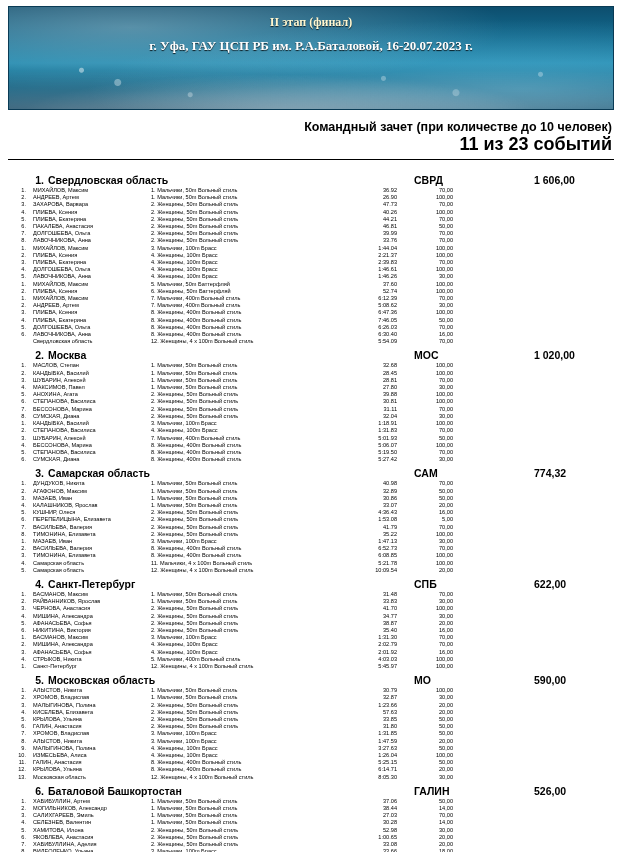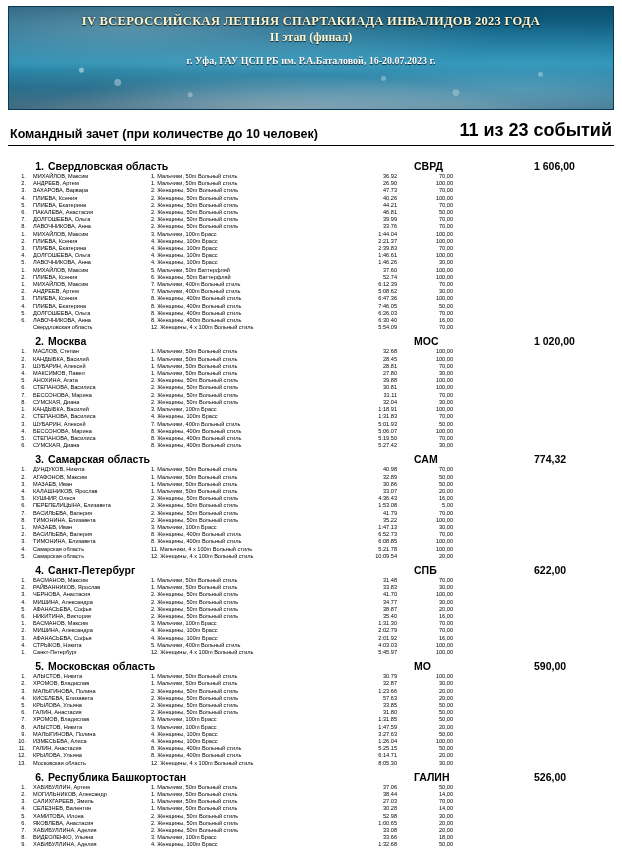--- a/index.html
+++ b/index.html
@@ -56,31 +56,32 @@
     line-height:16px;
   }
   .b-line3{
     font-family:"Liberation Serif", serif;
     font-weight:bold;font-size:14.5px;color:#ffffff;
     text-shadow:0 1px 2px rgba(0,0,0,.85);
     line-height:22px;margin-top:2px;
   }
   .b-line4{
     font-family:"Liberation Serif", serif;
-    font-weight:bold;font-size:10px;color:#ffffff;
+    font-weight:bold;font-size:13px;color:#ffffff;
     text-shadow:0 1px 1px rgba(0,0,0,.8);
     line-height:14px;margin-top:9px;
   }
 
   
   .titlebar{
     margin:0 8px;
     border-bottom:1px solid #000;
     display:flex;justify-content:space-between;align-items:flex-end;
     padding:10px 2px 4px 2px;
+    flex-direction:column;
   }
   .titlebar .t-left{font-size:12.5px;font-weight:bold;}
   .titlebar .t-right{font-size:18px;font-weight:bold;}
 
   
   .content{padding:10px 8px 0 8px;}
   .group-head{font-size:9.5px;margin:2px 0 4px 22px;}
 
   .team{margin-top:4px;}
   .team-row{
@@ -111,21 +112,20 @@
 </style>
 </head>
 <body>
 
 <div class="page">
 
   <div class="banner">
     <div class="bubbles"></div>
     <div class="wave"></div>
     <div class="txt">
-      <div class="b-line1">IV ВСЕРОССИЙСКАЯ ЛЕТНЯЯ СПАРТАКИАДА ИНВАЛИДОВ 2023 ГОДА</div>
       <div class="b-line2">II этап (финал)</div>
       <div class="b-line4">г. Уфа, ГАУ ЦСП РБ им. Р.А.Баталовой, 16-20.07.2023 г.</div>
     </div>
   </div>
 
   <div class="titlebar">
     <div class="t-left">Командный зачет (при количестве до 10 человек)</div>
     <div class="t-right">11 из 23 событий</div>
   </div>
 
@@ -776,21 +776,21 @@
                 <td class="c-res">8:05.30</td>
                 <td class="c-pts">30,00</td>
                 <td class="c-tail"></td>
               </tr>
             </tbody>
           </table>
         </div>
         <div class="team">
           <div class="team-row">
             <div class="tnum">6.</div>
-            <div class="tname">Республика Башкортостан</div>
+            <div class="tname">Баталовой Башкортостан</div>
             <div class="spacer"></div>
             <div class="tabbr">ГАЛИН</div>
             <div class="tpts">526,00</div>
           </div>
           <table class="ath">
             <tbody>
               <tr>
                 <td class="c-num">1.</td>
                 <td class="c-name">ХАБИБУЛЛИН, Артем</td>
                 <td class="c-ev">1. Мальчики, 50m Вольный стиль</td>

